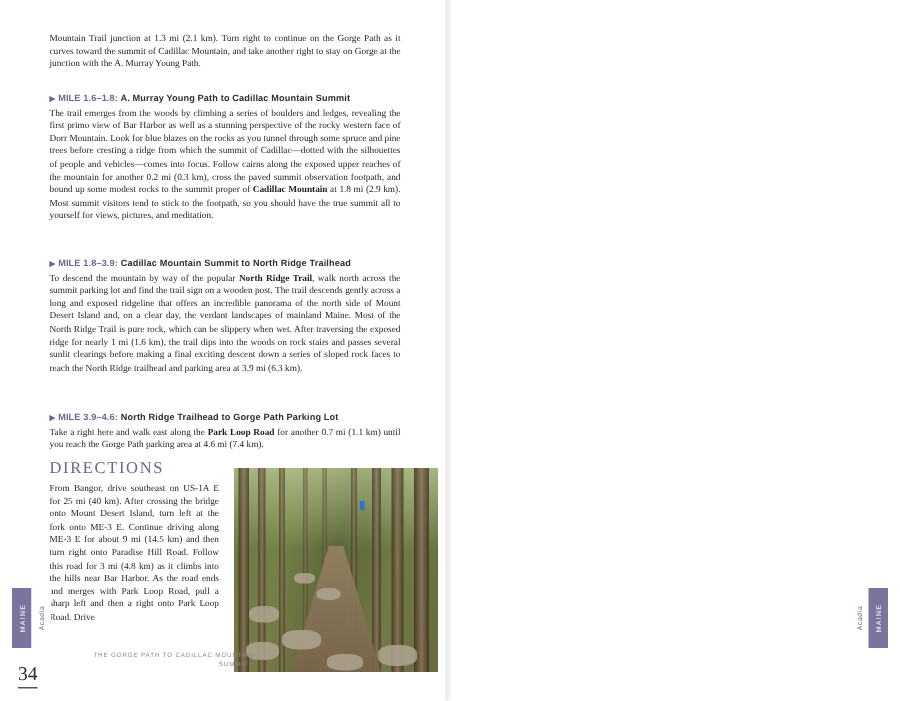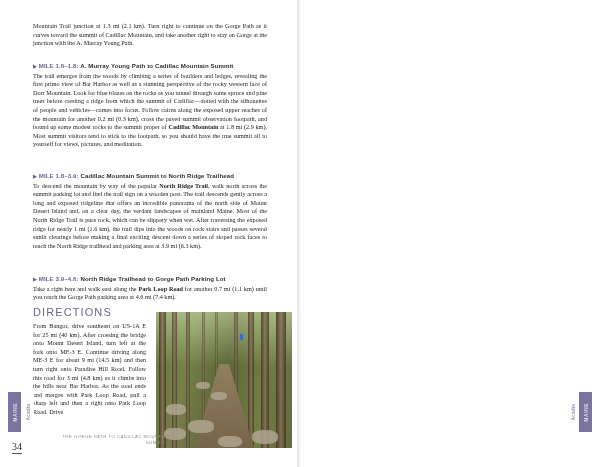--- a/index.html
+++ b/index.html
@@ -58,21 +58,21 @@
   .edge-tab.secondary span { color: #6d6490; text-transform: none; letter-spacing: .4px;}
   #tab-maine-left  { left: 8px;  top: 392px; height: 40px; }
   #tab-acadia-left { left: 21px; top: 392px; height: 40px; }
   #tab-acadia-right{ left: 566px;top: 392px; height: 40px; }
   #tab-maine-right { left: 579px;top: 392px; height: 40px; }
 
   
   .folio {
     position: absolute;
     font-family: "Liberation Serif", serif;
-    font-size: 10px;
+    font-size: 13px;
     color: #2b2b2b;
   }
   .folio .num { display:inline-block; border-bottom: 0.7px solid #555; padding-bottom:1px; }
   #folio-left  { left: 12px;  top: 441px; }
 
   
   .col {
     position: absolute;
     font-family: "Liberation Serif", serif;
     font-size: 6.2px;
@@ -91,21 +91,21 @@
     font-weight: bold;
     color: #6d6490;
     letter-spacing: .1px;
     margin-bottom: 1px;
     text-align: left;
   }
   .mile-head .tri { font-size: 5px; }
   .mile-head .title { color: #2f2f2f; }
 
   .section-head {
-    font-family: Liberation Sans, sans-serif;
+    font-family: Liberation Serif, serif;
     font-size: 11px;
     font-weight: normal;
     letter-spacing: 1.1px;
     color: #6d6490;
   }
 
   
   #left-intro   { left: 33px; top: 22px;  width: 234px; }
   #mile-1       { left: 33px; top: 62px;  width: 234px; }
   #mile-2       { left: 33px; top: 172px; width: 234px; }

